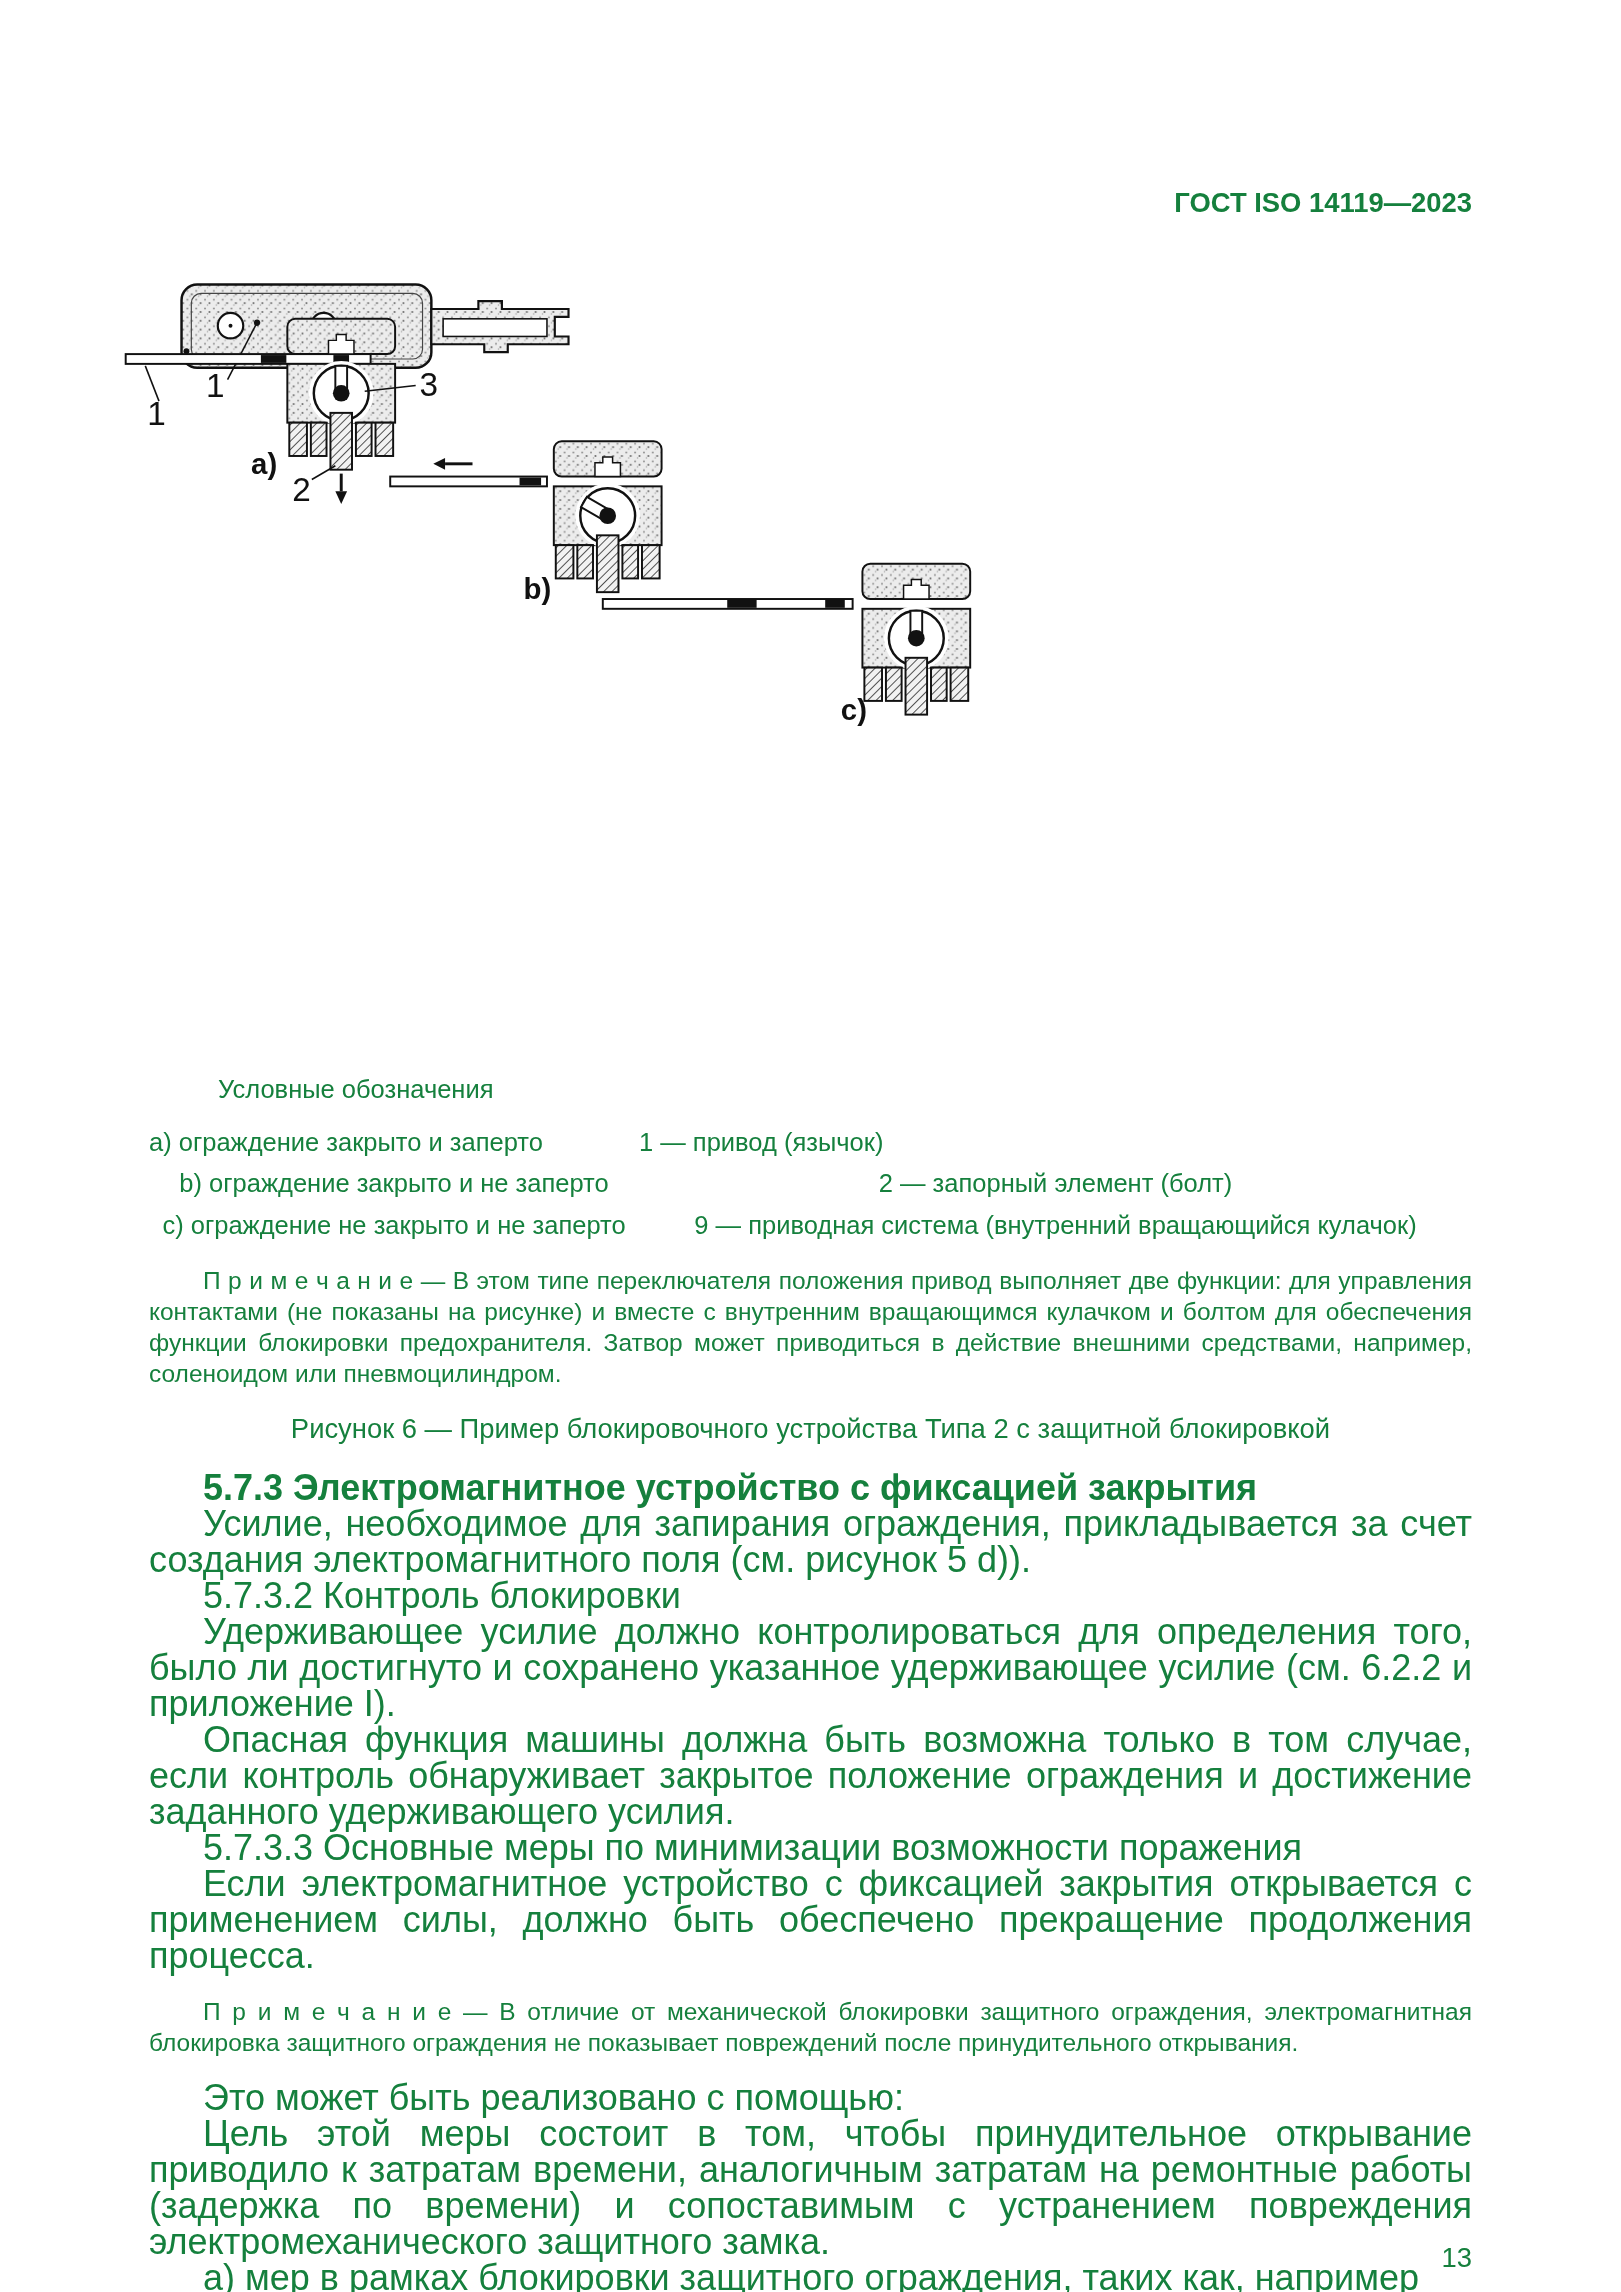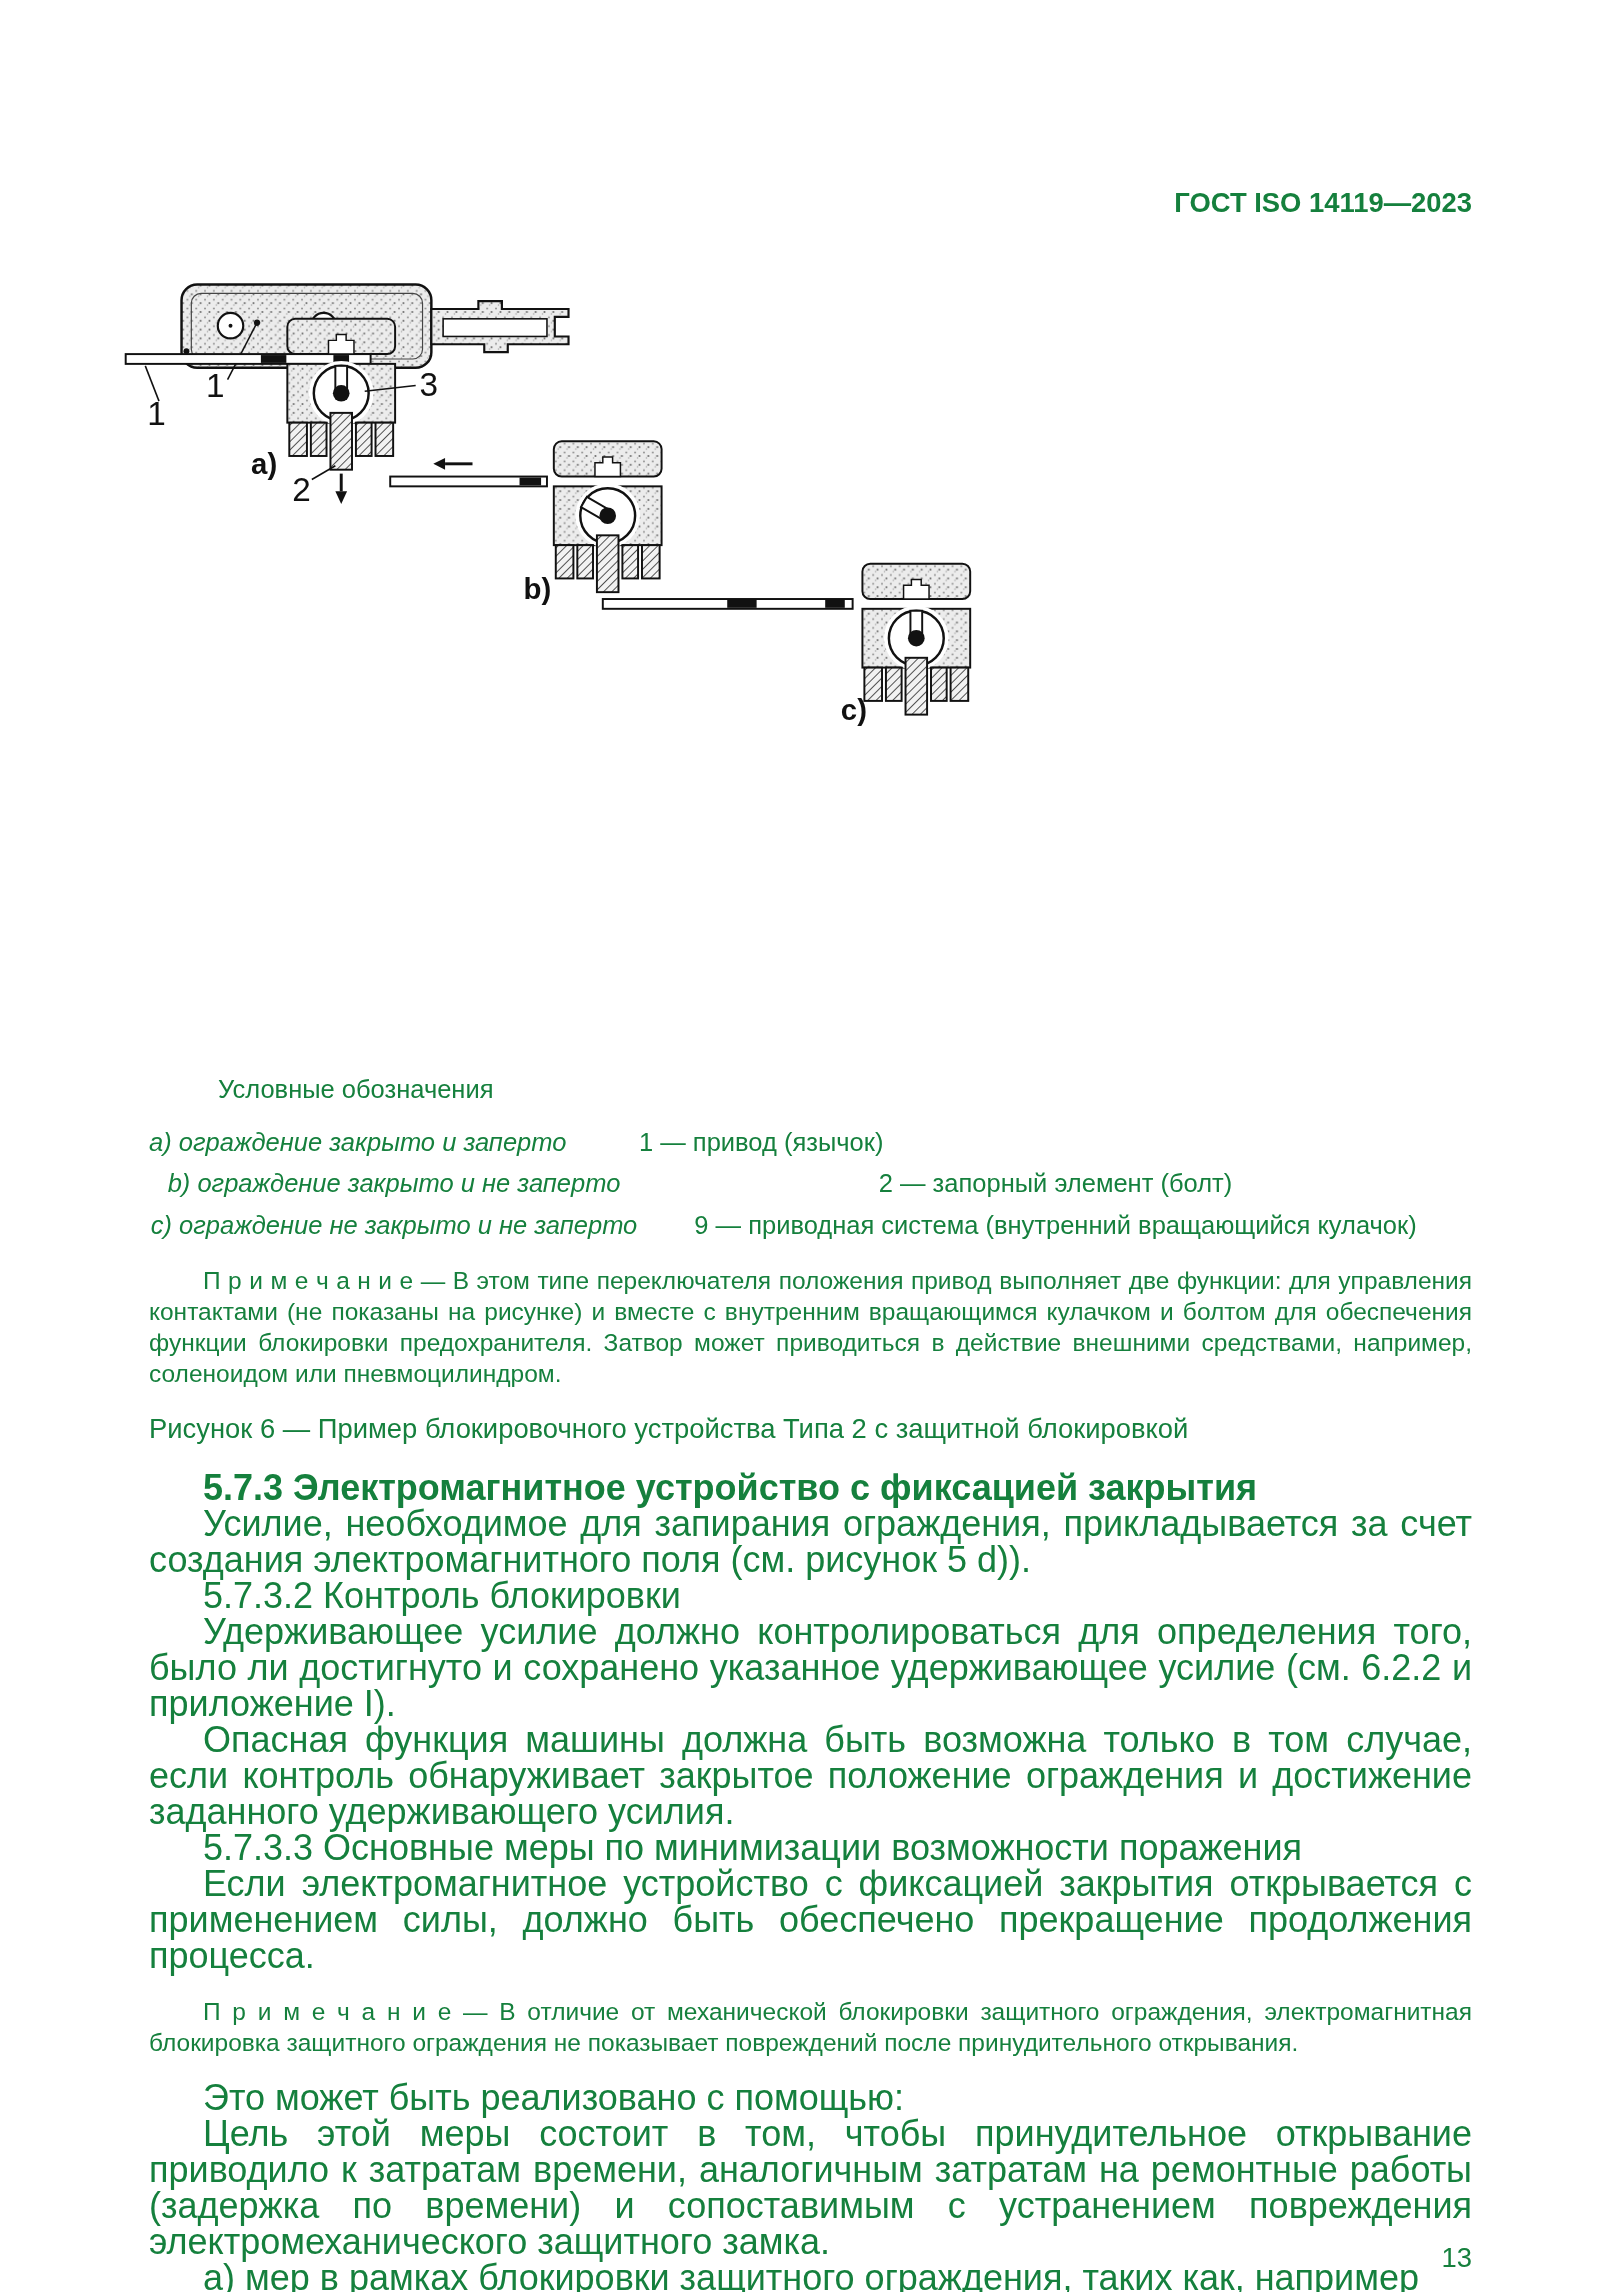--- a/index.html
+++ b/index.html
@@ -9,25 +9,25 @@
     color:#15803d; font-family:"Liberation Sans", sans-serif;
     padding:0 149px; overflow:hidden;margin-top:44px;
   }
   .doc-header { position:absolute; top:143px; right:149px; font-size:27.4px; font-weight:bold; }
   .figure-svg { position:absolute; top:218px; left:0; }
   .figure-spacer { height:990px; }
   .legend-title { margin:41px 0 0 69px; font-size:25.5px; }
   .legend-rows { margin-top:23.5px; }
   .legend-row { display:flex; font-size:25.5px; }
   .legend-row + .legend-row { margin-top:12.7px;text-align:center; }
-  .legend-left { width:490px;font-style:italic; }
+  .legend-left { width:490px; }
   .legend-right { flex:1; }
   .note { margin-top:25.5px; font-size:24.5px; line-height:31px; text-align:justify; text-indent:54px; }
   .note.mb { margin-bottom:21.6px; }
-  .caption { margin-top:23.5px; font-size:27.4px; }
+  .caption { margin-top:23.5px; font-size:27.4px; text-align:center; }
   .body-p { font-size:36px; line-height:36px; text-align:justify; text-indent:54px; }
   .bold { font-weight:bold; }
   .mt { margin-top:25.5px; }
   .page-number { position:absolute; top:2198px; right:149px; font-size:27.4px; }
   .callout { font-size:34px; fill:#111; font-family:"Liberation Sans", sans-serif; }
   .sublabel { font-size:30px; font-weight:bold; fill:#111; font-family:"Liberation Sans", sans-serif; }
 </style>
 </head>
 <body>
 

